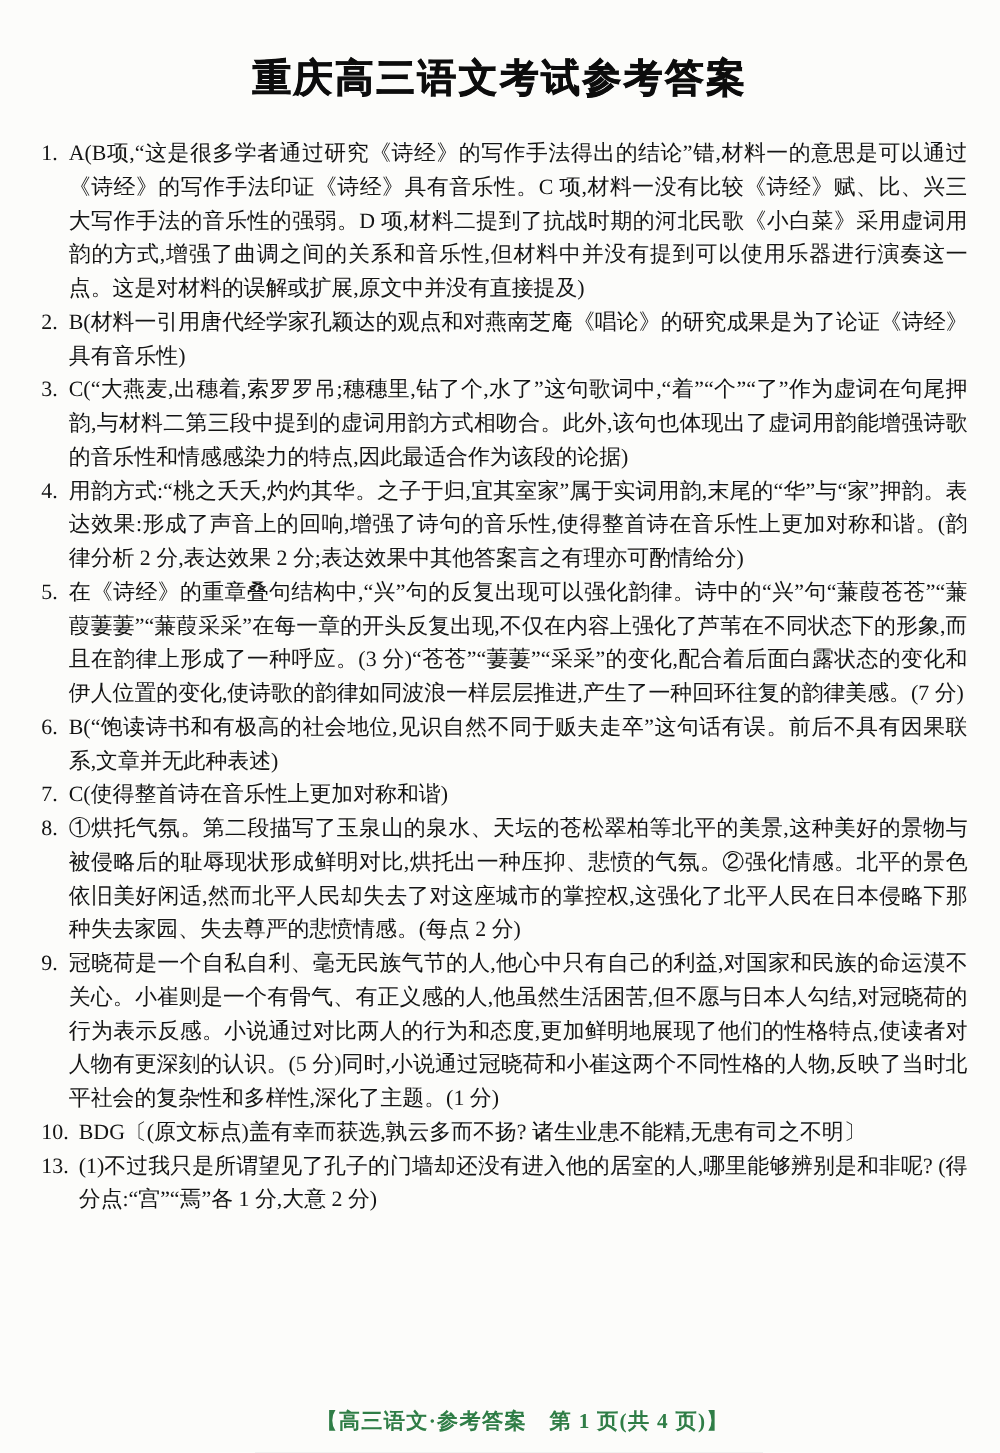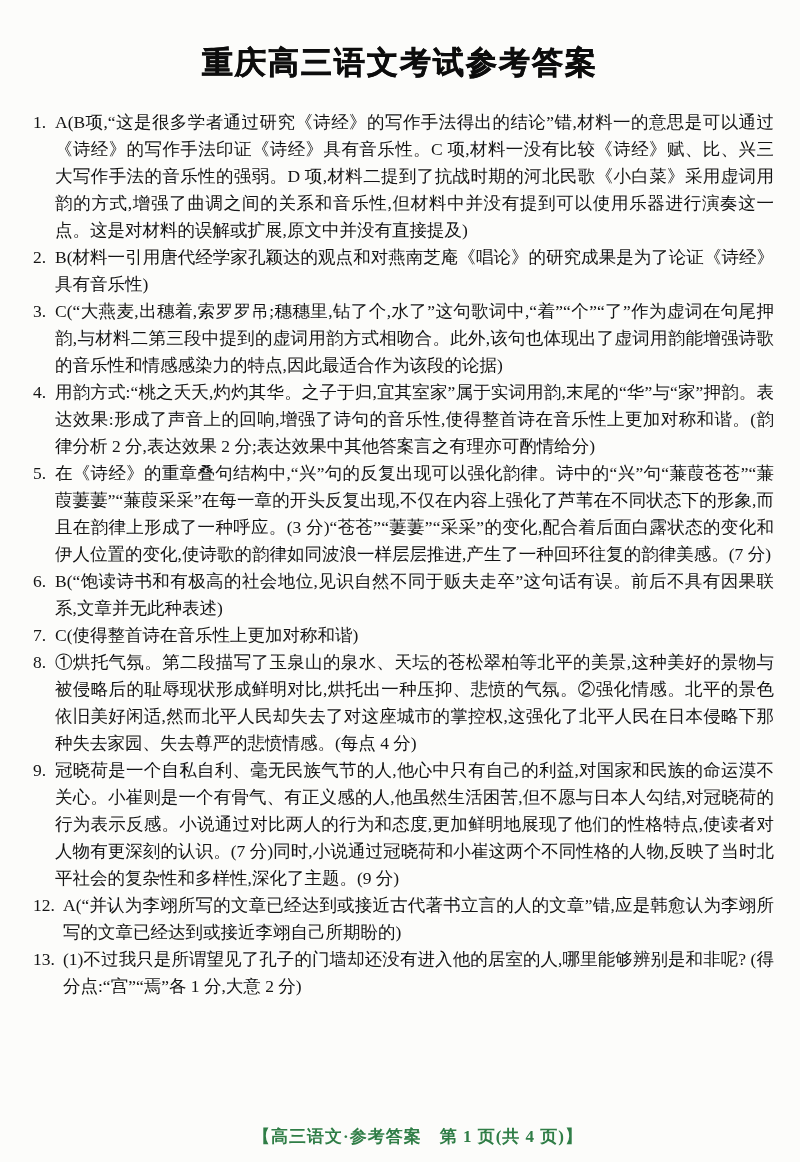--- a/index.html
+++ b/index.html
@@ -90,29 +90,29 @@
       <div class="item">
         <span class="num">6.</span>
         <div class="abody"><span>B(“饱读诗书和有极高的社会地位,见识自然不同于贩夫走卒”这句话有误。前后不具有因果联系,文章并无此种表述)</span></div>
       </div>
       <div class="item">
         <span class="num">7.</span>
         <div class="abody"><span>C(使得整首诗在音乐性上更加对称和谐)</span></div>
       </div>
       <div class="item">
         <span class="num">8.</span>
-        <div class="abody"><span>①烘托气氛。第二段描写了玉泉山的泉水、天坛的苍松翠柏等北平的美景,这种美好的景物与被侵略后的耻辱现状形成鲜明对比,烘托出一种压抑、悲愤的气氛。②强化情感。北平的景色依旧美好闲适,然而北平人民却失去了对这座城市的掌控权,这强化了北平人民在日本侵略下那种失去家园、失去尊严的悲愤情感。(每点 4 分)</span></div>
+        <div class="abody"><span>①烘托气氛。第二段描写了玉泉山的泉水、天坛的苍松翠柏等北平的美景,这种美好的景物与被侵略后的耻辱现状形成鲜明对比,烘托出一种压抑、悲愤的气氛。②强化情感。北平的景色依旧美好闲适,然而北平人民却失去了对这座城市的掌控权,这强化了北平人民在日本侵略下那种失去家园、失去尊严的悲愤情感。(每点 2 分)</span></div>
       </div>
       <div class="item">
         <span class="num">9.</span>
-        <div class="abody"><span>冠晓荷是一个自私自利、毫无民族气节的人,他心中只有自己的利益,对国家和民族的命运漠不关心。小崔则是一个有骨气、有正义感的人,他虽然生活困苦,但不愿与日本人勾结,对冠晓荷的行为表示反感。小说通过对比两人的行为和态度,更加鲜明地展现了他们的性格特点,使读者对人物有更深刻的认识。(7 分)同时,小说通过冠晓荷和小崔这两个不同性格的人物,反映了当时北平社会的复杂性和多样性,深化了</span><span class="u">主题</span><span>。(9 分)</span></div>
+        <div class="abody"><span>冠晓荷是一个自私自利、毫无民族气节的人,他心中只有自己的利益,对国家和民族的命运漠不关心。小崔则是一个有骨气、有正义感的人,他虽然生活困苦,但不愿与日本人勾结,对冠晓荷的行为表示反感。小说通过对比两人的行为和态度,更加鲜明地展现了他们的性格特点,使读者对人物有更深刻的认识。(5 分)同时,小说通过冠晓荷和小崔这两个不同性格的人物,反映了当时北平社会的复杂性和多样性,深化了</span><span class="u">主题</span><span>。(1 分)</span></div>
       </div>
       <div class="item wide">
-        <span class="num">12.</span>
-        <div class="abody"><span>A(“并认为李翊所写的文章已经达到或接近古代著书立言的人的文章”错,应是韩愈认为李翊所写的文章已经达到或接近李翊自己所期盼的)</span></div>
+        <span class="num">10.</span>
+        <div class="abody"><span>BDG〔(原文标点)盖有幸而获选,孰云多而不扬? 诸生业患不能精,无患有司之不明〕</span></div>
       </div>
       <div class="item wide">
         <span class="num">13.</span>
         <div class="abody"><span>(1)不过我只是所谓望见了孔子的门墙却还没有进入他的居室的人,哪里能够辨别是和非呢? (得分点:“宫”“焉”各 1 分,大意 2 分)</span></div>
       </div>
     </div>
   <div class="footer" style="color: rgb(47, 125, 70); margin-left: 36px;">【高三语文·参考答案　第 1 页(共 4 页)】</div>
 </div>
 
 </body></html>

